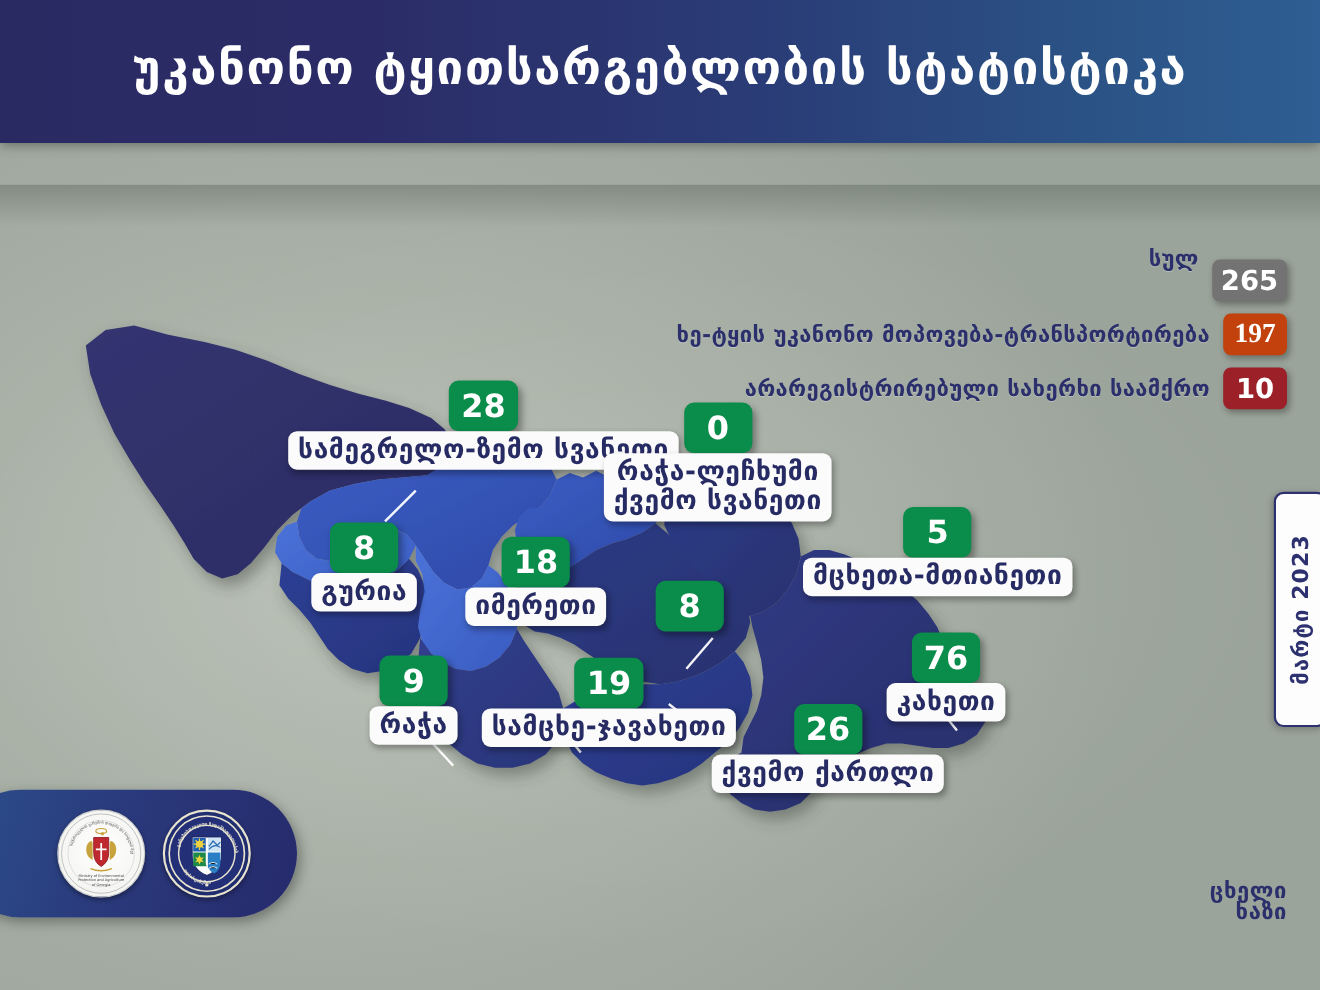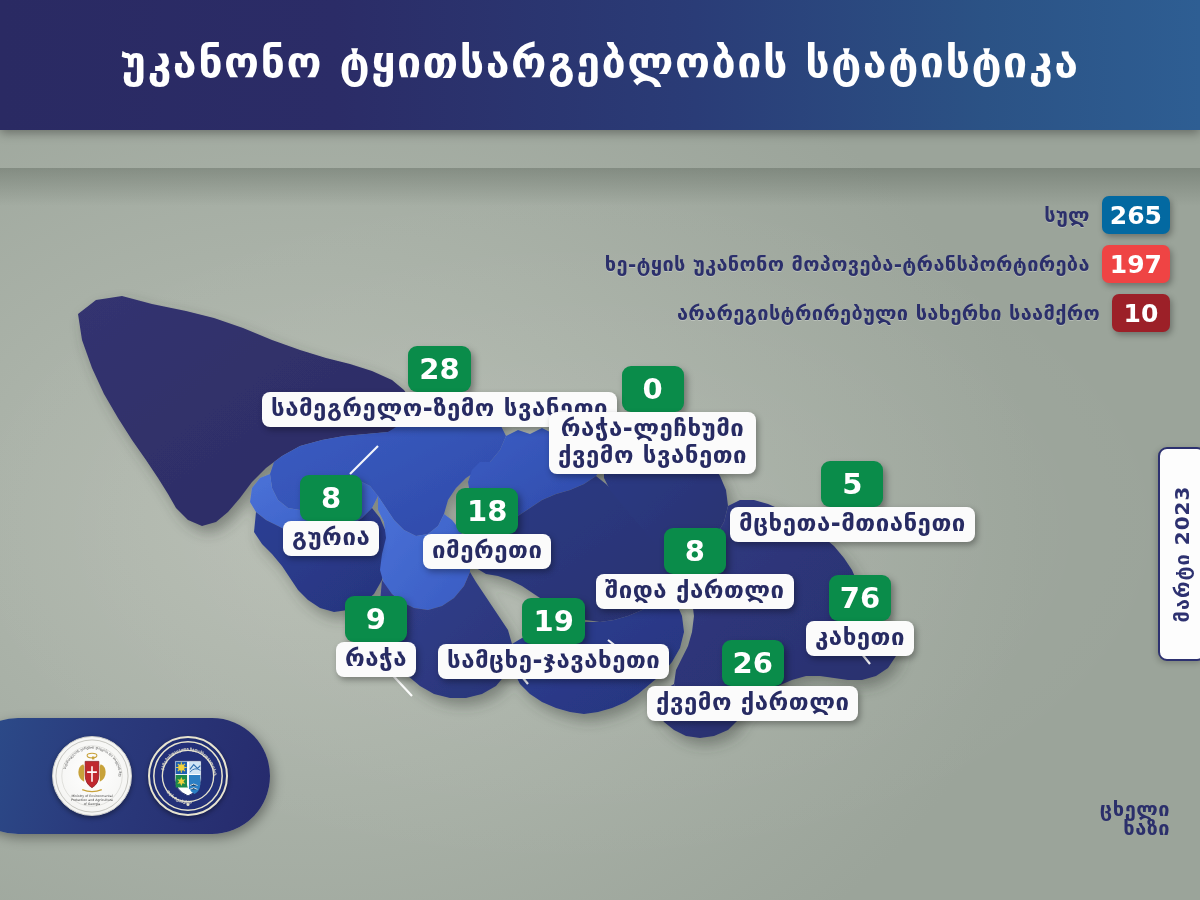--- a/index.html
+++ b/index.html
@@ -290,21 +290,20 @@
     <div class="marker-name">გურია</div>
   </div>
 
   <div class="marker m-center" style="left:423px; top:320px;">
     <div class="marker-num">18</div>
     <div class="marker-name">იმერეთი</div>
   </div>
 
   <div class="marker m-center" style="left:596px; top:360px;">
     <div class="marker-num">8</div>
-    <div class="marker-name">შიდა ქართლი</div>
   </div>
 
   <div class="marker m-center" style="left:806px; top:407px;">
     <div class="marker-num">76</div>
     <div class="marker-name">კახეთი</div>
   </div>
 
   <div class="marker m-center" style="left:336px; top:428px;">
     <div class="marker-num">9</div>
     <div class="marker-name">რაჭა</div>
@@ -332,25 +331,25 @@
       <line x1="386" y1="500" x2="412" y2="528"></line>
       <line x1="503" y1="486" x2="528" y2="516"></line>
       <line x1="644" y1="500" x2="608" y2="472"></line>
     </g>
   </svg>
 </div>
 
 <div id="legend">
   <div class="legend-row">
     <span class="legend-label">სულ</span>
-    <span class="legend-badge" style="background:#0369a1;">265</span>
+    <span class="legend-badge" style="background:#737373;margin-top:40px;">265</span>
   </div>
   <div class="legend-row">
     <span class="legend-label">ხე-ტყის უკანონო  მოპოვება-ტრანსპორტირება</span>
-    <span class="legend-badge" style="background:#ef4444;">197</span>
+    <span class="legend-badge" style="background:#c2410c;font-family:Liberation Serif, serif;">197</span>
   </div>
   <div class="legend-row">
     <span class="legend-label">არარეგისტრირებული სახერხი საამქრო</span>
     <span class="legend-badge" style="background:#9c2028;">10</span>
   </div>
 </div>
 
 <div id="date-tab">
   <span id="date-tab-text">მარტი 2023</span>
 </div>

